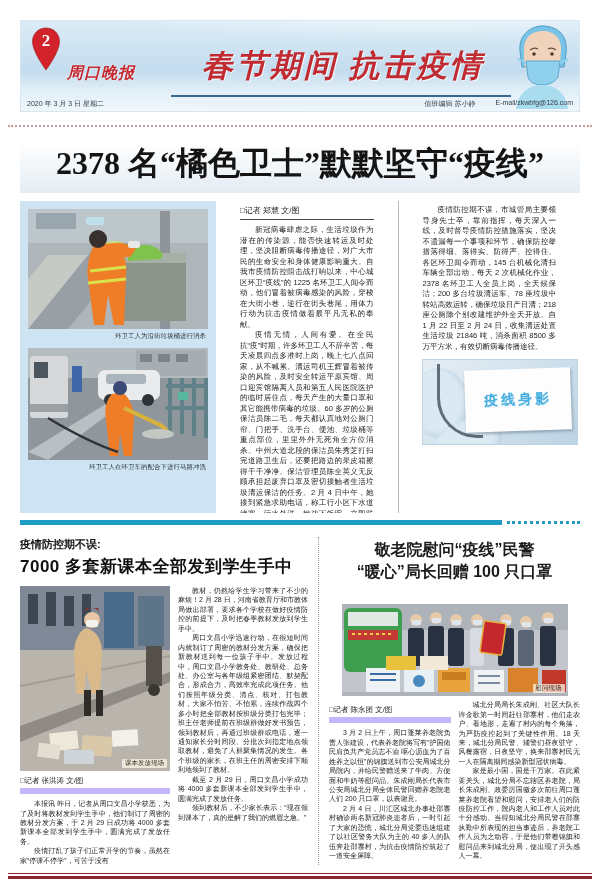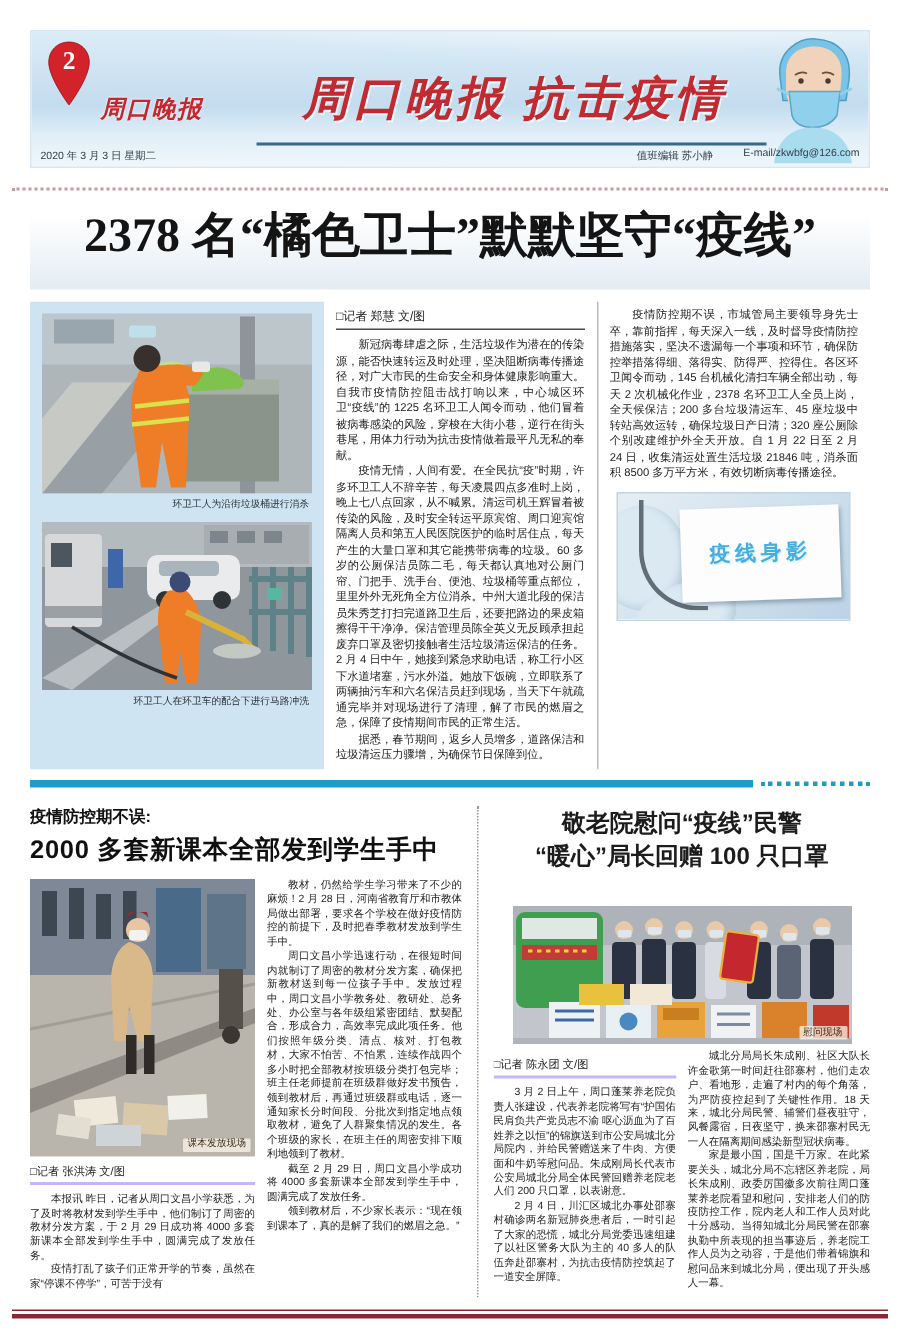--- a/index.html
+++ b/index.html
@@ -26,32 +26,32 @@
   .banner-rule { position:absolute; left:150px; top:74px; width:340px; height:2px; background:#39688f; }
   .nurse { position:absolute; right:5px; top:2px; }
   .banner-info { position:absolute; left:6px; right:6px; bottom:2px; display:flex;
     justify-content:space-between; font-size:7px; color:#33404a; }
   .banner-info-right { display:flex; gap:20px; }
 
   
   .dotted-top { margin:13px 8px 0; border-top:2px dotted #c59a9a; }
 
   
-  .headline-block { margin:8px 20px 0; height:58px; display:flex; align-items:flex-start; justify-content:center;
+  .headline-block { margin:8px 20px 0; height:58px; display:flex; align-items:center; justify-content:center;
     background:linear-gradient(180deg,#ffffff 15%, #e3ecf3 100%); }
   .headline-main { font-family:"Liberation Serif","DejaVu Serif",serif; font-weight:bold;
     font-size:32px; color:#141414; letter-spacing:0; white-space:nowrap; }
 
   
   .main-row { display:flex; margin:8px 20px 0; height:312px; overflow:hidden; }
   .photo-panel { width:196px; flex:0 0 196px; background:#cfe4f2; padding:8px 8px 0; }
   .photo-wrap { position:relative; }
   .photo-frame { display:block; width:100%; }
   .photo-cap { font-size:6.5px; color:#27333a; text-align:right; margin:3px 2px 7px 0; }
-  .main-col { flex:1 1 0; padding:4px 8px 0; font-size:7.5px; line-height:1.4; overflow:hidden; }
+  .main-col { flex:1 1 0; padding:4px 24px 0; font-size:7.5px; line-height:1.4; overflow:hidden; }
   .main-col-right { border-left:1px solid #b3bcc2; }
   .byline { font-size:8px; color:#222; border-bottom:1px solid #4a4a4a; padding-bottom:3px; margin-bottom:5px; }
   .para { margin:0; text-indent:2em; text-align:justify; }
 
   .badge-photo { position:relative; width:154px; height:84px; margin:8px auto 0;
     background:linear-gradient(135deg,#e6eef4 0%, #cddfec 60%, #bcd3e4 100%); overflow:hidden;
     box-shadow:0 0 0 1px #c3d4e0; }
   .glove { position:absolute; border-radius:50%; background:#dbe9f3; box-shadow:inset -3px -2px 6px #b8cfdf; }
   .glove.g1 { left:-14px; top:8px; width:60px; height:70px; }
   .glove.g2 { left:10px; bottom:-22px; width:70px; height:46px; transform:rotate(-18deg); }
@@ -73,21 +73,21 @@
   .art-left { flex:0 0 288px; width:288px; }
   .bottom-sep { border-left:1px dotted #8b9aa3; margin:0 10px; }
   .art-right { flex:1 1 0; overflow:hidden; }
 
   .kicker { font-size:11px; font-weight:bold; color:#111; }
   .headline-sub { font-size:17px; font-weight:bold; color:#101010; margin:3px 0 8px; letter-spacing:.5px; white-space:nowrap; }
   .art-body { display:flex; overflow:hidden; }
   .art-col { flex:1 1 0; font-size:7px; line-height:1.35; overflow:hidden; }
   .art-col + .art-col { padding-left:8px; }
   .col-fixed { flex:0 0 150px; width:150px; }
-  .byline-sm { font-size:7.5px; border-bottom:2px solid #c4b5fd; padding-bottom:2px; margin:5px 0 5px; }
+  .byline-sm { font-size:7.5px; border-bottom:6px solid #c4b5fd; padding-bottom:2px; margin:5px 0 5px; }
   .cap-overlay { position:absolute; right:3px; bottom:3px; font-size:6.5px; color:#3a2f1d;
     background:rgba(255,250,235,.72); padding:0 3px; border-radius:1px; }
 
   .headline-center { text-align:center; font-size:16px; font-weight:bold; line-height:1.35;
     margin:2px 0 22px; white-space:nowrap; }
   .photo-police-wrap { width:226px; margin:0 auto 4px; position:relative; }
 
   
   .footer-rule { margin:8px 8px 0; border-top:1px solid #8c2633; }
   .footer-rule-thick { margin:2px 8px 0; height:3px; background:#8c2633; }
@@ -96,21 +96,21 @@
 <body>
 
 <div class="page">
 
   <div class="banner">
     <svg class="pin" viewBox="0 0 30 44" width="30" height="44">
       <path d="M15 1 C7 1 1.5 7 1.5 14.5 C1.5 25 15 43 15 43 C15 43 28.5 25 28.5 14.5 C28.5 7 23 1 15 1 Z" fill="#d2232a" stroke="#9e151b" stroke-width="0.6"></path>
     </svg>
     <div class="pin-number">2</div>
     <div class="masthead">周口晚报</div>
-    <div class="slogan">周口晚报 抗击疫情</div>
+    <div class="slogan">春节期间 抗击疫情</div>
     <div class="banner-rule"></div>
     <svg class="nurse" viewBox="0 0 64 86" width="64" height="86">
       <path d="M10 28 C8 10 24 2 34 3 C48 4 58 12 56 30 L54 44 L12 44 Z" fill="#79c4e6" stroke="#4e9dc4" stroke-width="1"></path>
       <path d="M14 26 C14 14 22 8 33 8 C45 8 52 16 51 28 L50 40 C50 50 42 56 32 56 C22 56 15 49 14 38 Z" fill="#f0d3ba"></path>
       <circle cx="24" cy="31" r="1.8" fill="#4a3a30"></circle>
       <circle cx="42" cy="31" r="1.8" fill="#4a3a30"></circle>
       <path d="M20 27 q4 -3 8 -1 M38 26 q4 -2 8 1" stroke="#6b4f3a" stroke-width="1.2" fill="none"></path>
       <path d="M16 38 L50 38 L48 54 C44 60 38 62 32 62 C26 62 20 60 18 54 Z" fill="#8fd0ec" stroke="#5ba6cc" stroke-width="1"></path>
       <path d="M16 40 L8 36 M50 40 L58 36" stroke="#8fd0ec" stroke-width="2"></path>
       <path d="M6 86 C8 70 18 62 32 62 C46 62 56 70 58 86 Z" fill="#aadcf0"></path>
@@ -196,21 +196,21 @@
       <div class="byline">□记者 郑慧 文/图</div>
       <div>
           <p class="para">新冠病毒肆虐之际，生活垃圾作为潜在的传染源，能否快速转运及时处理，坚决阻断病毒传播途径，对广大市民的生命安全和身体健康影响重大。自我市疫情防控阻击战打响以来，中心城区环卫“疫线”的 1225 名环卫工人闻令而动，他们冒着被病毒感染的风险，穿梭在大街小巷，逆行在街头巷尾，用体力行动为抗击疫情做着最平凡无私的奉献。</p>
           <p class="para">疫情无情，人间有爱。在全民抗“疫”时期，许多环卫工人不辞辛苦，每天凌晨四点多准时上岗，晚上七八点回家，从不喊累。清运司机王辉冒着被传染的风险，及时安全转运平原宾馆、周口迎宾馆隔离人员和第五人民医院医护的临时居住点，每天产生的大量口罩和其它能携带病毒的垃圾。60 多岁的公厕保洁员陈二毛，每天都认真地对公厕门帘、门把手、洗手台、便池、垃圾桶等重点部位，里里外外无死角全方位消杀。中州大道北段的保洁员朱秀芝打扫完道路卫生后，还要把路边的果皮箱擦得干干净净。保洁管理员陈全英义无反顾承担起废弃口罩及密切接触者生活垃圾清运保洁的任务。2 月 4 日中午，她接到紧急求助电话，称工行小区下水道堵塞，污水外溢。她放下饭碗，立即联系了两辆抽污车和六名保洁员赶到现场，当天下午就疏通完毕并对现场进行了清理，解了市民的燃眉之急，保障了疫情期间市民的正常生活。</p>
           <p class="para">据悉，春节期间，返乡人员增多，道路保洁和垃圾清运压力骤增，为确保节日保障到位。</p>
         </div>
     </div>
 
     <div class="main-col main-col-right">
       <div>
-          <p class="para">疫情防控期不误，市城管局主要领导身先士卒，靠前指挥，每天深入一线，及时督导疫情防控措施落实，坚决不遗漏每一个事项和环节，确保防控举措落得细、落得实、防得严、控得住。各区环卫闻令而动，145 台机械化清扫车辆全部出动，每天 2 次机械化作业，2378 名环卫工人全员上岗，全天候保洁；200 多台垃圾清运车、45 座垃圾中转站高效运转，确保垃圾日产日清；320 座公厕除个别改建维护外全天开放。自 1 月 22 日至 2 月 24 日，收集清运处置生活垃圾 21846 吨，消杀面积 8500 多万平方米，有效切断病毒传播途径。</p>
+          <p class="para">疫情防控期不误，市城管局主要领导身先士卒，靠前指挥，每天深入一线，及时督导疫情防控措施落实，坚决不遗漏每一个事项和环节，确保防控举措落得细、落得实、防得严、控得住。各区环卫闻令而动，145 台机械化清扫车辆全部出动，每天 2 次机械化作业，2378 名环卫工人全员上岗，全天候保洁；200 多台垃圾清运车、78 座垃圾中转站高效运转，确保垃圾日产日清；218 座公厕除个别改建维护外全天开放。自 1 月 22 日至 2 月 24 日，收集清运处置生活垃圾 21846 吨，消杀面积 8500 多万平方米，有效切断病毒传播途径。</p>
         </div>
       <div class="badge-photo">
         <div class="glove g1"></div>
         <div class="glove g2"></div>
         <div class="steth"></div>
         <div class="badge-card">
           <span class="badge-text">疫线身影</span>
         </div>
       </div>
     </div>
@@ -218,21 +218,21 @@
 
   <div class="divider-teal">
     <div class="bar"></div>
     <div class="dots"></div>
   </div>
 
   <div class="bottom-row">
 
     <div class="art-left">
       <div class="kicker">疫情防控期不误:</div>
-      <div class="headline-sub">2000 多套新课本全部发到学生手中</div>
+      <div class="headline-sub">7000 多套新课本全部发到学生手中</div>
       <div class="art-body">
         <div class="art-col col-fixed">
           <div class="photo-wrap">
             <svg class="photo-frame" viewBox="0 0 150 185" width="150" height="185">
               <rect width="150" height="185" fill="#b3aea6"></rect>
               <rect x="0" y="0" width="150" height="64" fill="#7e8896"></rect>
               <rect x="84" y="6" width="30" height="56" fill="#4a6a8a"></rect>
               <rect x="118" y="10" width="26" height="50" fill="#5d7489"></rect>
               <g fill="#3c4752">
                 <rect x="8" y="8" width="10" height="30"></rect>

